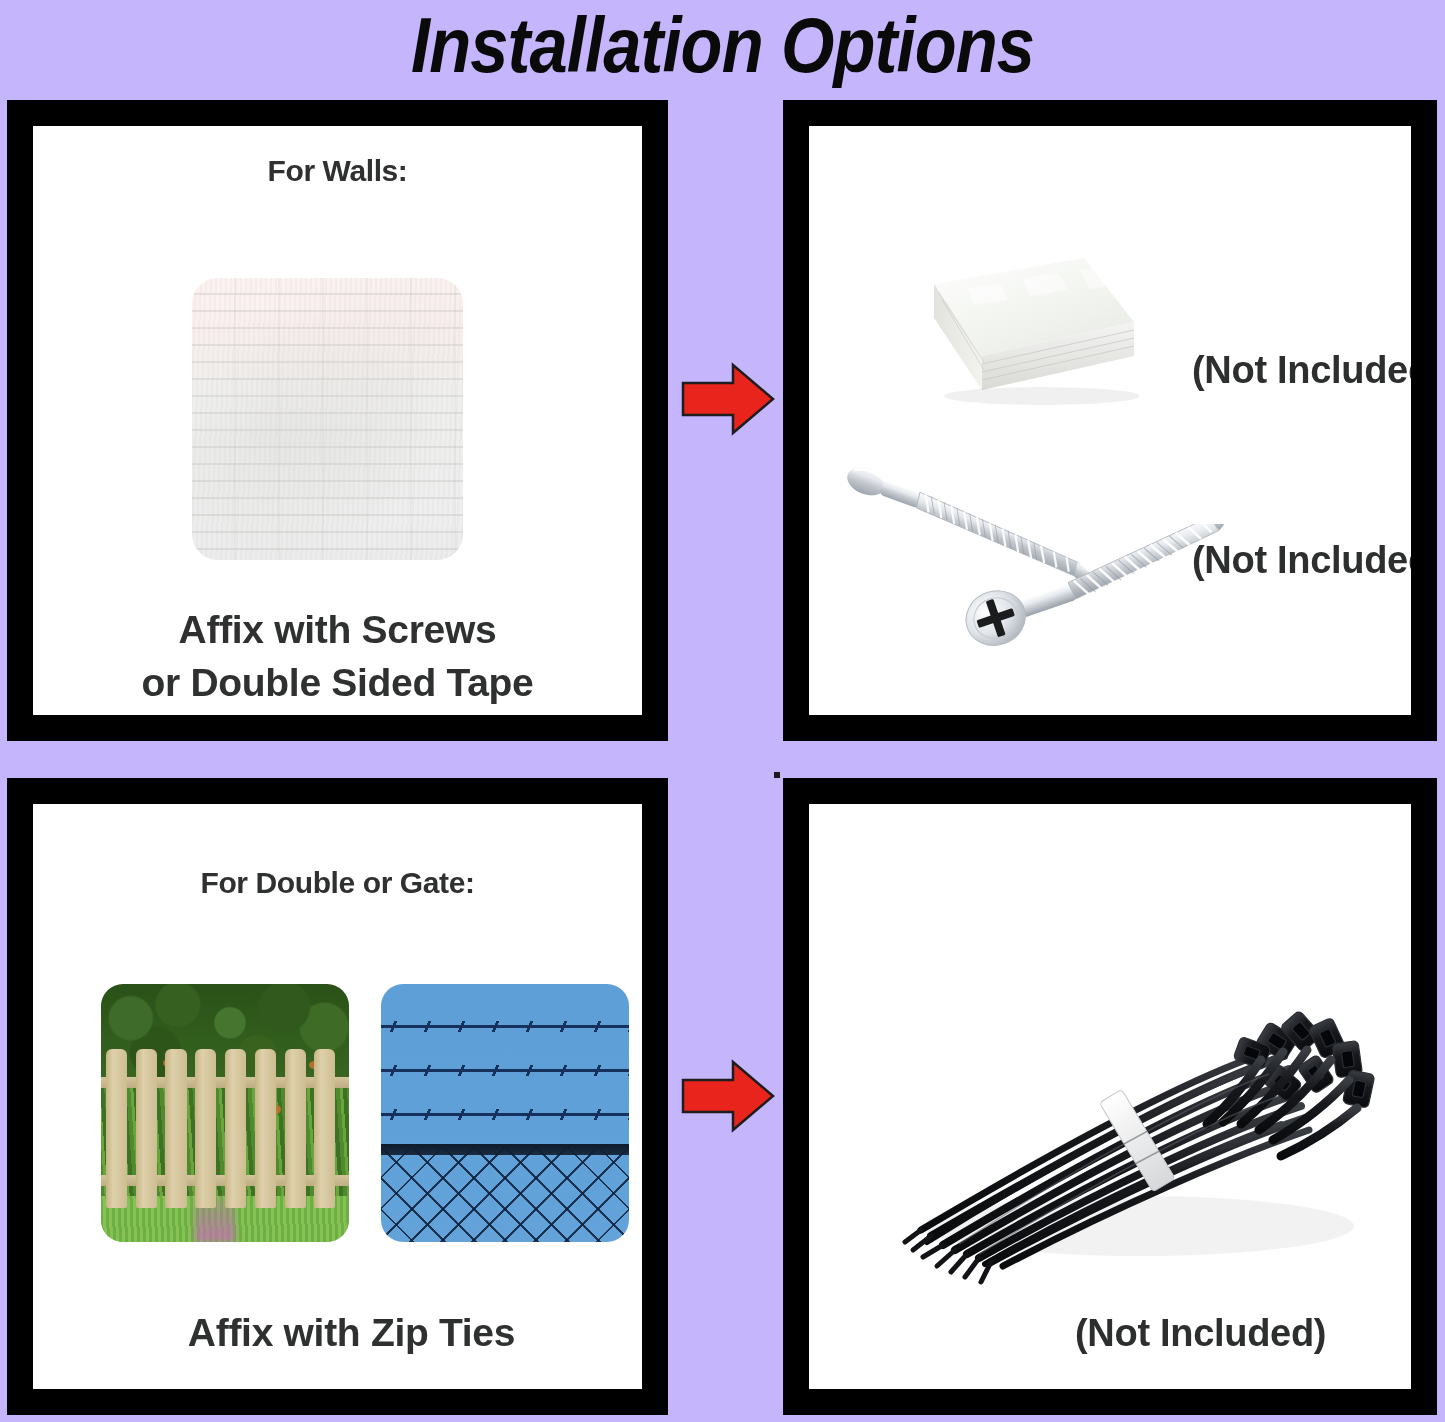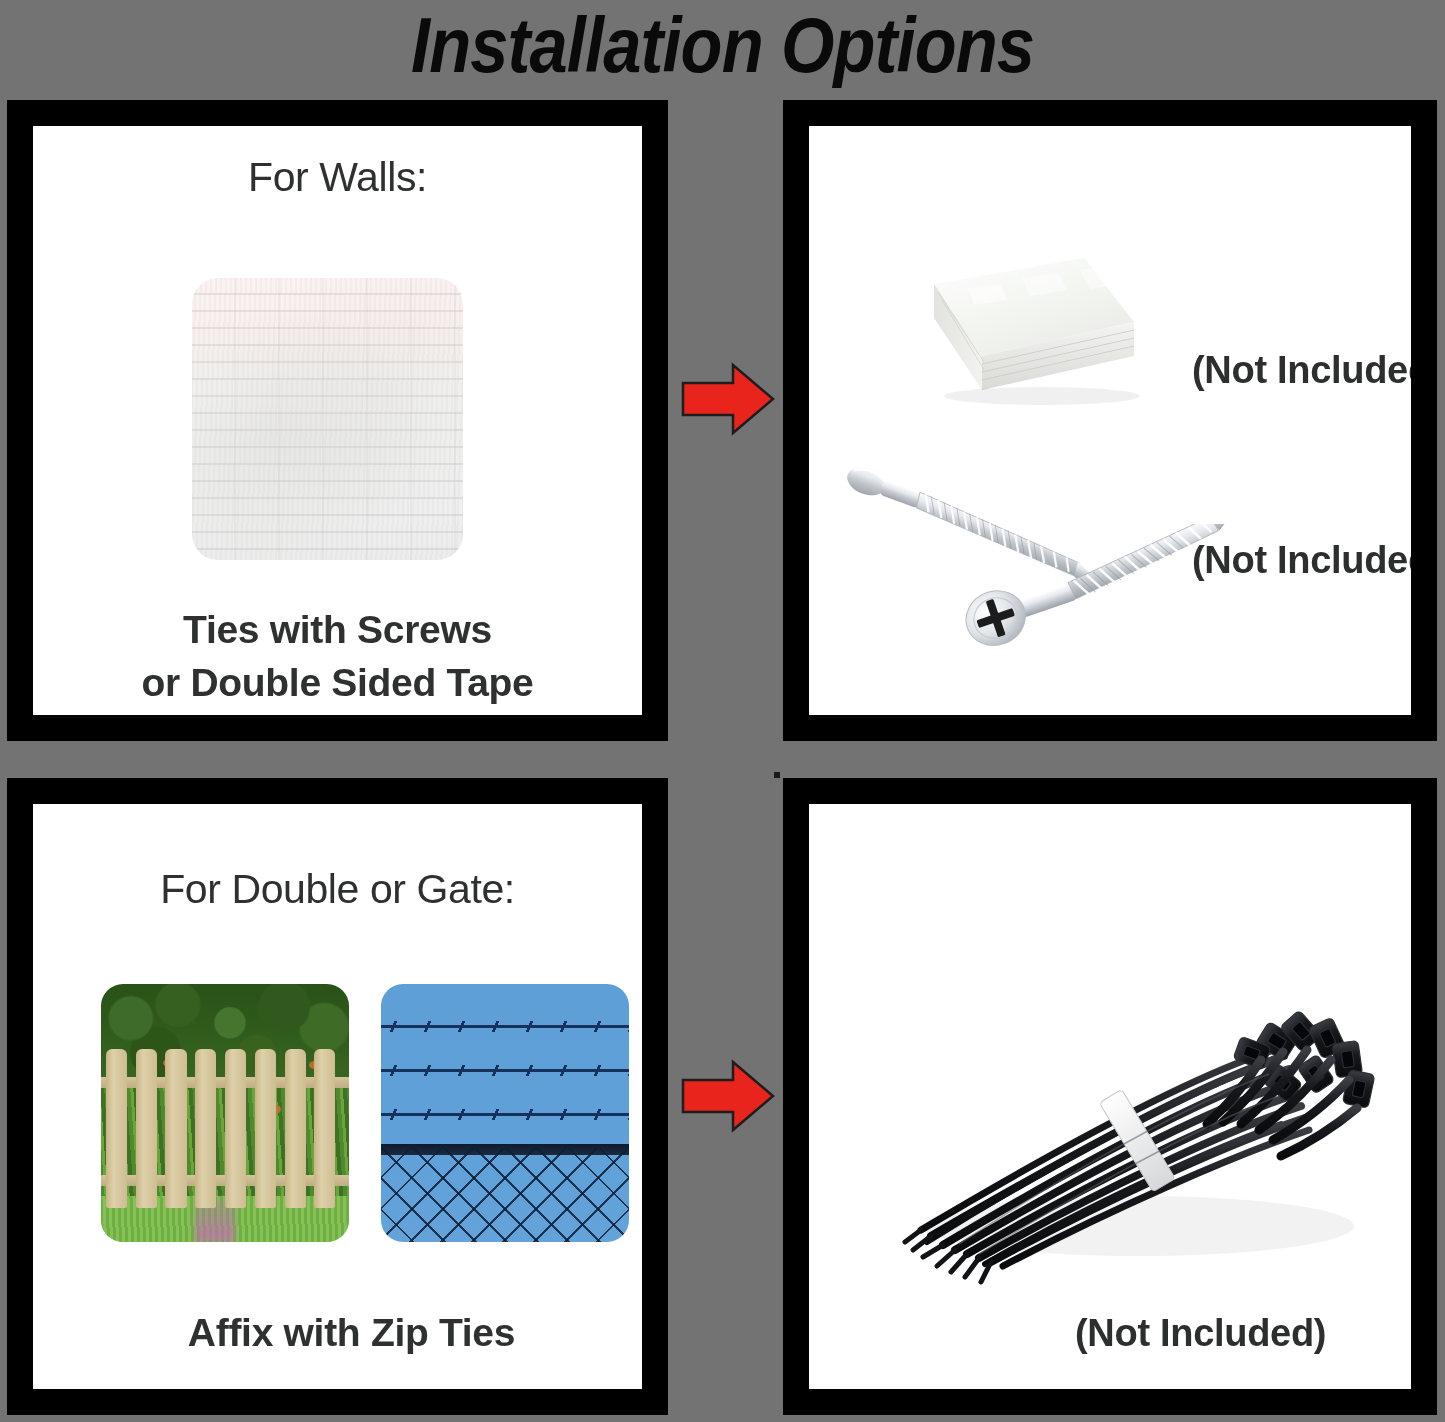--- a/index.html
+++ b/index.html
@@ -4,21 +4,21 @@
 <style>
   html, body {
     margin: 0;
     padding: 0;
     background: #ffffff;
   }
   #root {
     position: relative;
     width: 1445px;
     height: 1422px;
-    background: #737373;
+    background: #c4b5fd;
     overflow: hidden;
     font-family: "Liberation Sans", sans-serif;
   }
 
   
   #title {
     position: absolute;
     left: 0;
     top: 2px;
     width: 1445px;
@@ -53,22 +53,22 @@
     height: 100%;
     background: #ffffff;
     overflow: hidden;
   }
 
   
   .panel-heading {
     position: absolute;
     left: 0; right: 0;
     text-align: center;
-    font-size: 41px;
-    font-weight: normal;
+    font-size: 30px;
+    font-weight: bold;
     color: #2f3030;
     letter-spacing: -0.4px;
   }
   .caption-line {
     position: absolute;
     left: 0; right: 0;
     text-align: center;
     font-size: 39px;
     font-weight: bold;
     color: #2f3030;
@@ -259,21 +259,21 @@
     <div class="panel-inner">
 
       <div class="panel-heading" style="top:28px;">For Walls:</div>
 
       <div id="wall-swatch">
         <div class="brick-lines"></div>
         <div class="brick-joints"></div>
         <div class="brick-noise"></div>
       </div>
 
-      <div class="caption-line" style="top:482px;">Ties with Screws</div>
+      <div class="caption-line" style="top:482px;">Affix with Screws</div>
       <div class="caption-line" style="top:535px;">or Double Sided Tape</div>
     </div>
   </div>
 
   <div class="arrow" style="left:681px; top:361px;">
     <svg viewBox="0 0 94 76" width="94" height="76" aria-hidden="true">
       <polygon points="2,22 52,22 52,4 92,38 52,72 52,54 2,54" fill="#E8241C" stroke="#1d1d1d" stroke-width="2.5" stroke-linejoin="miter"></polygon>
     </svg>
   </div>
 

